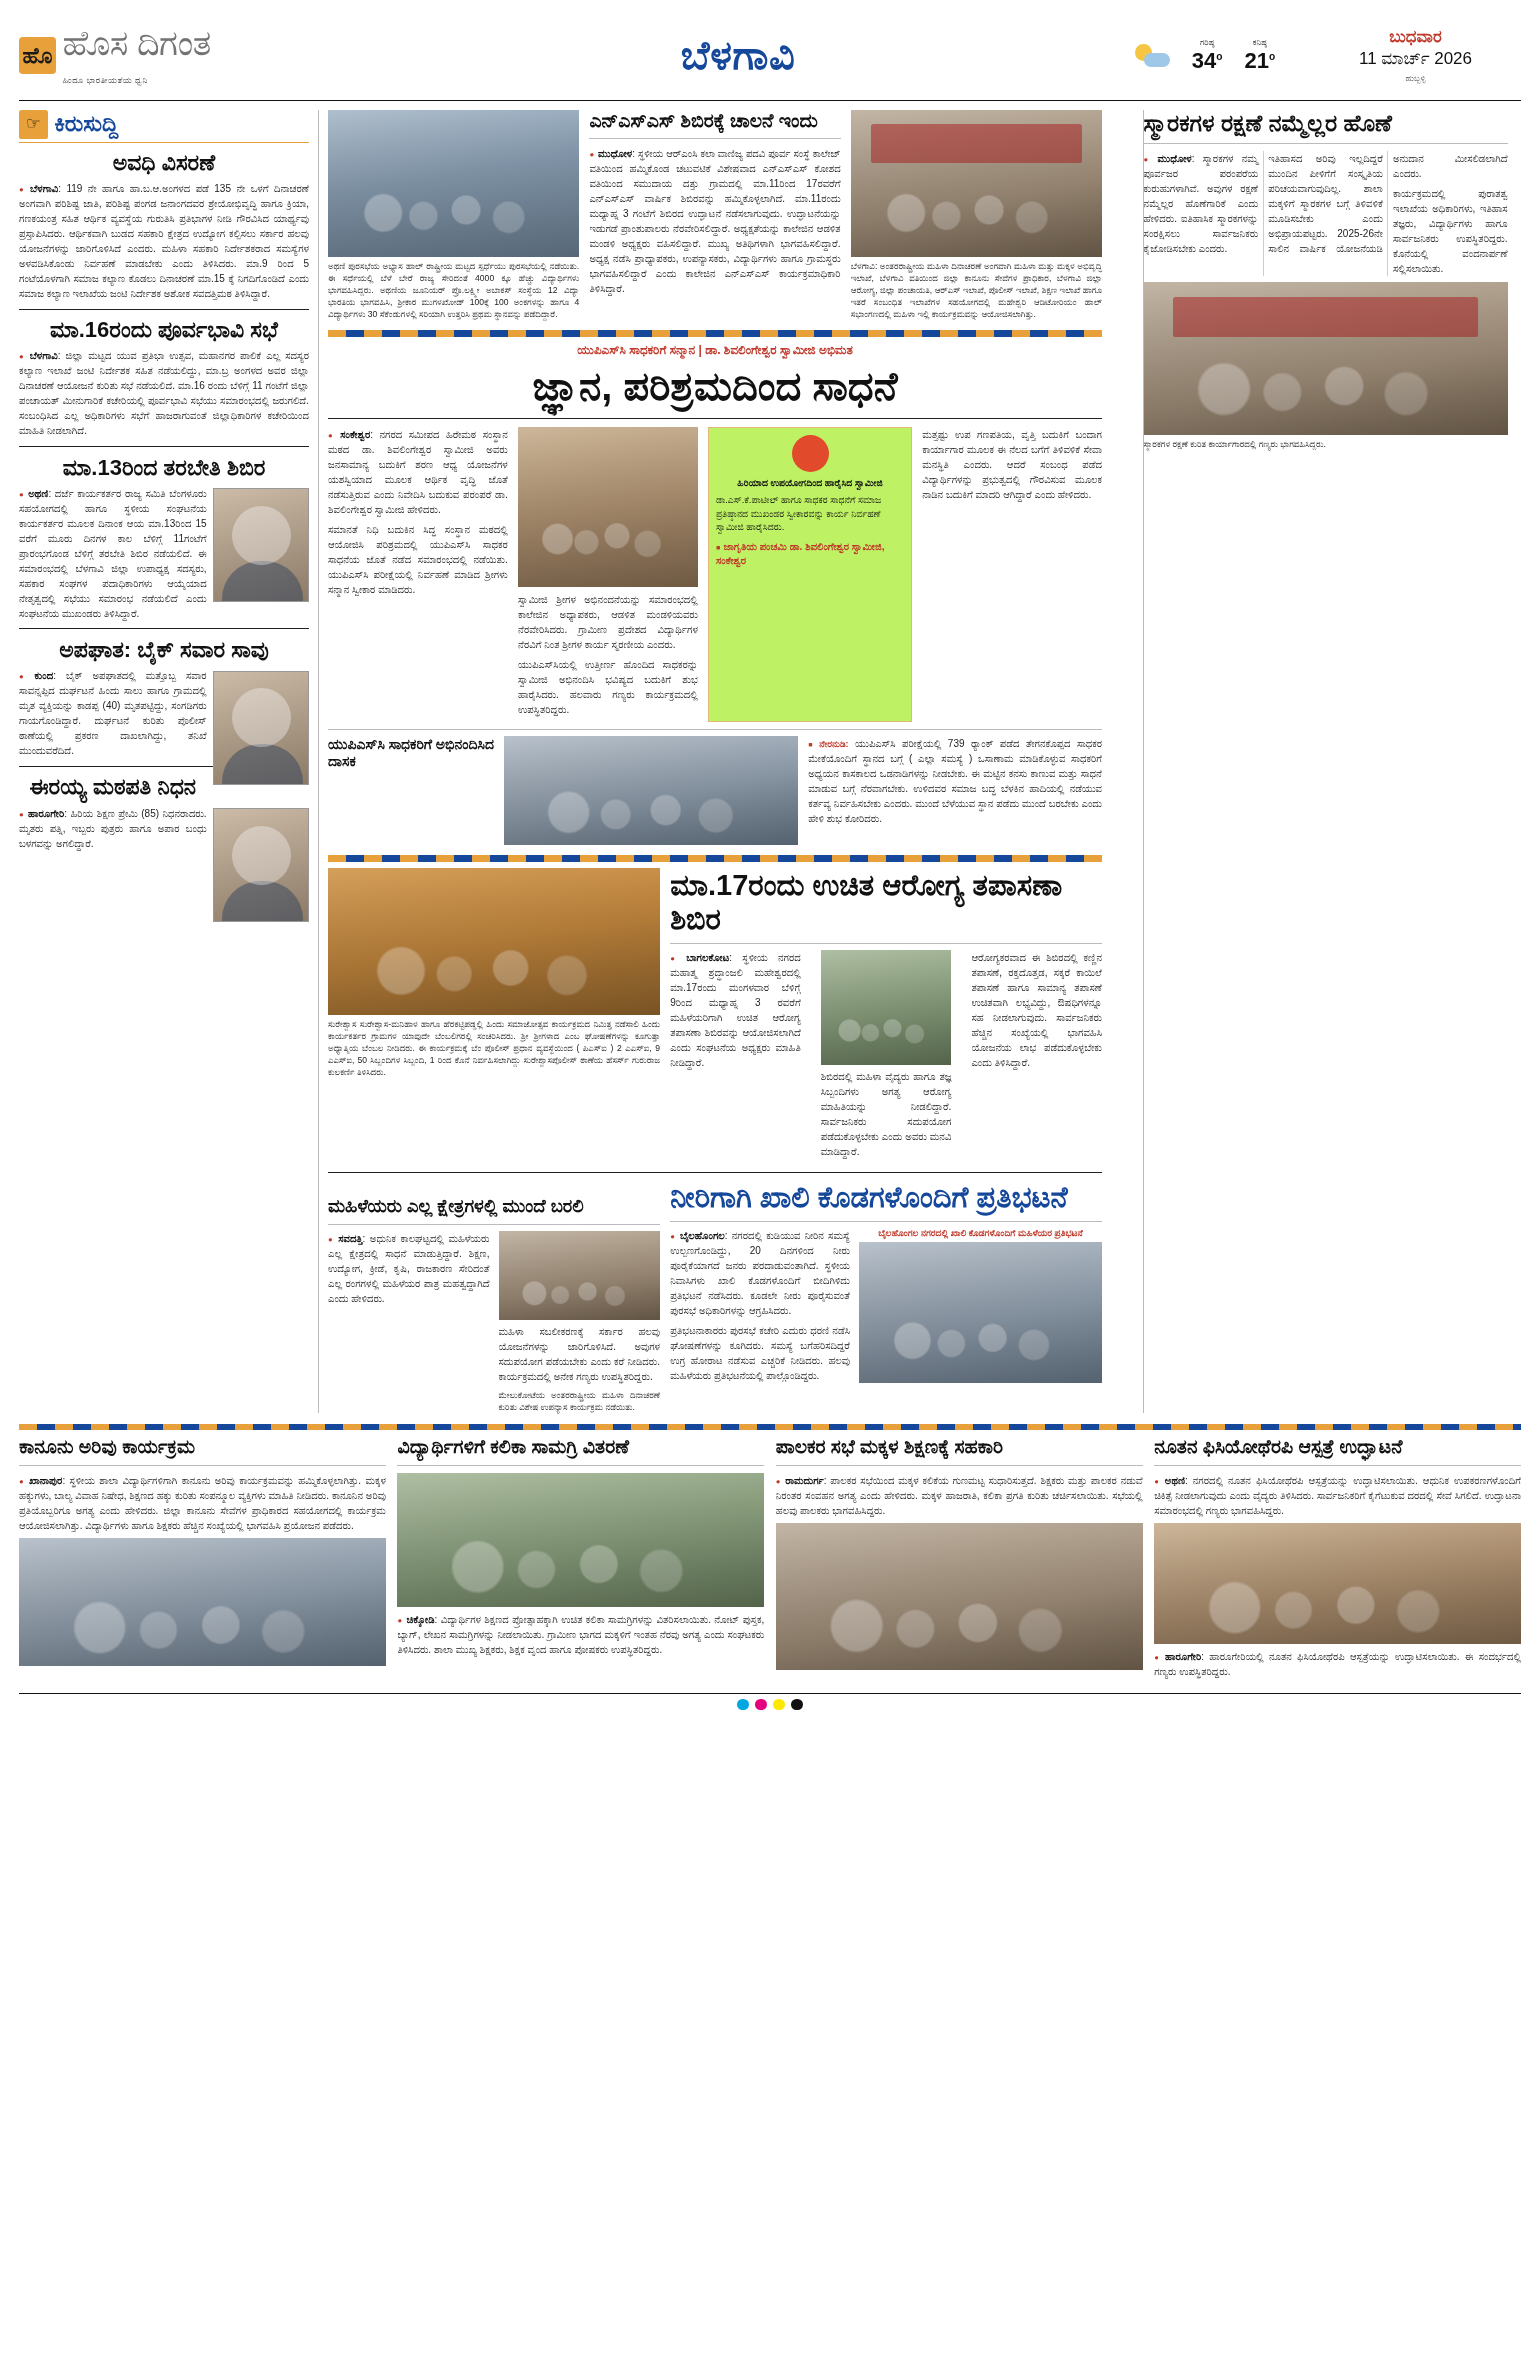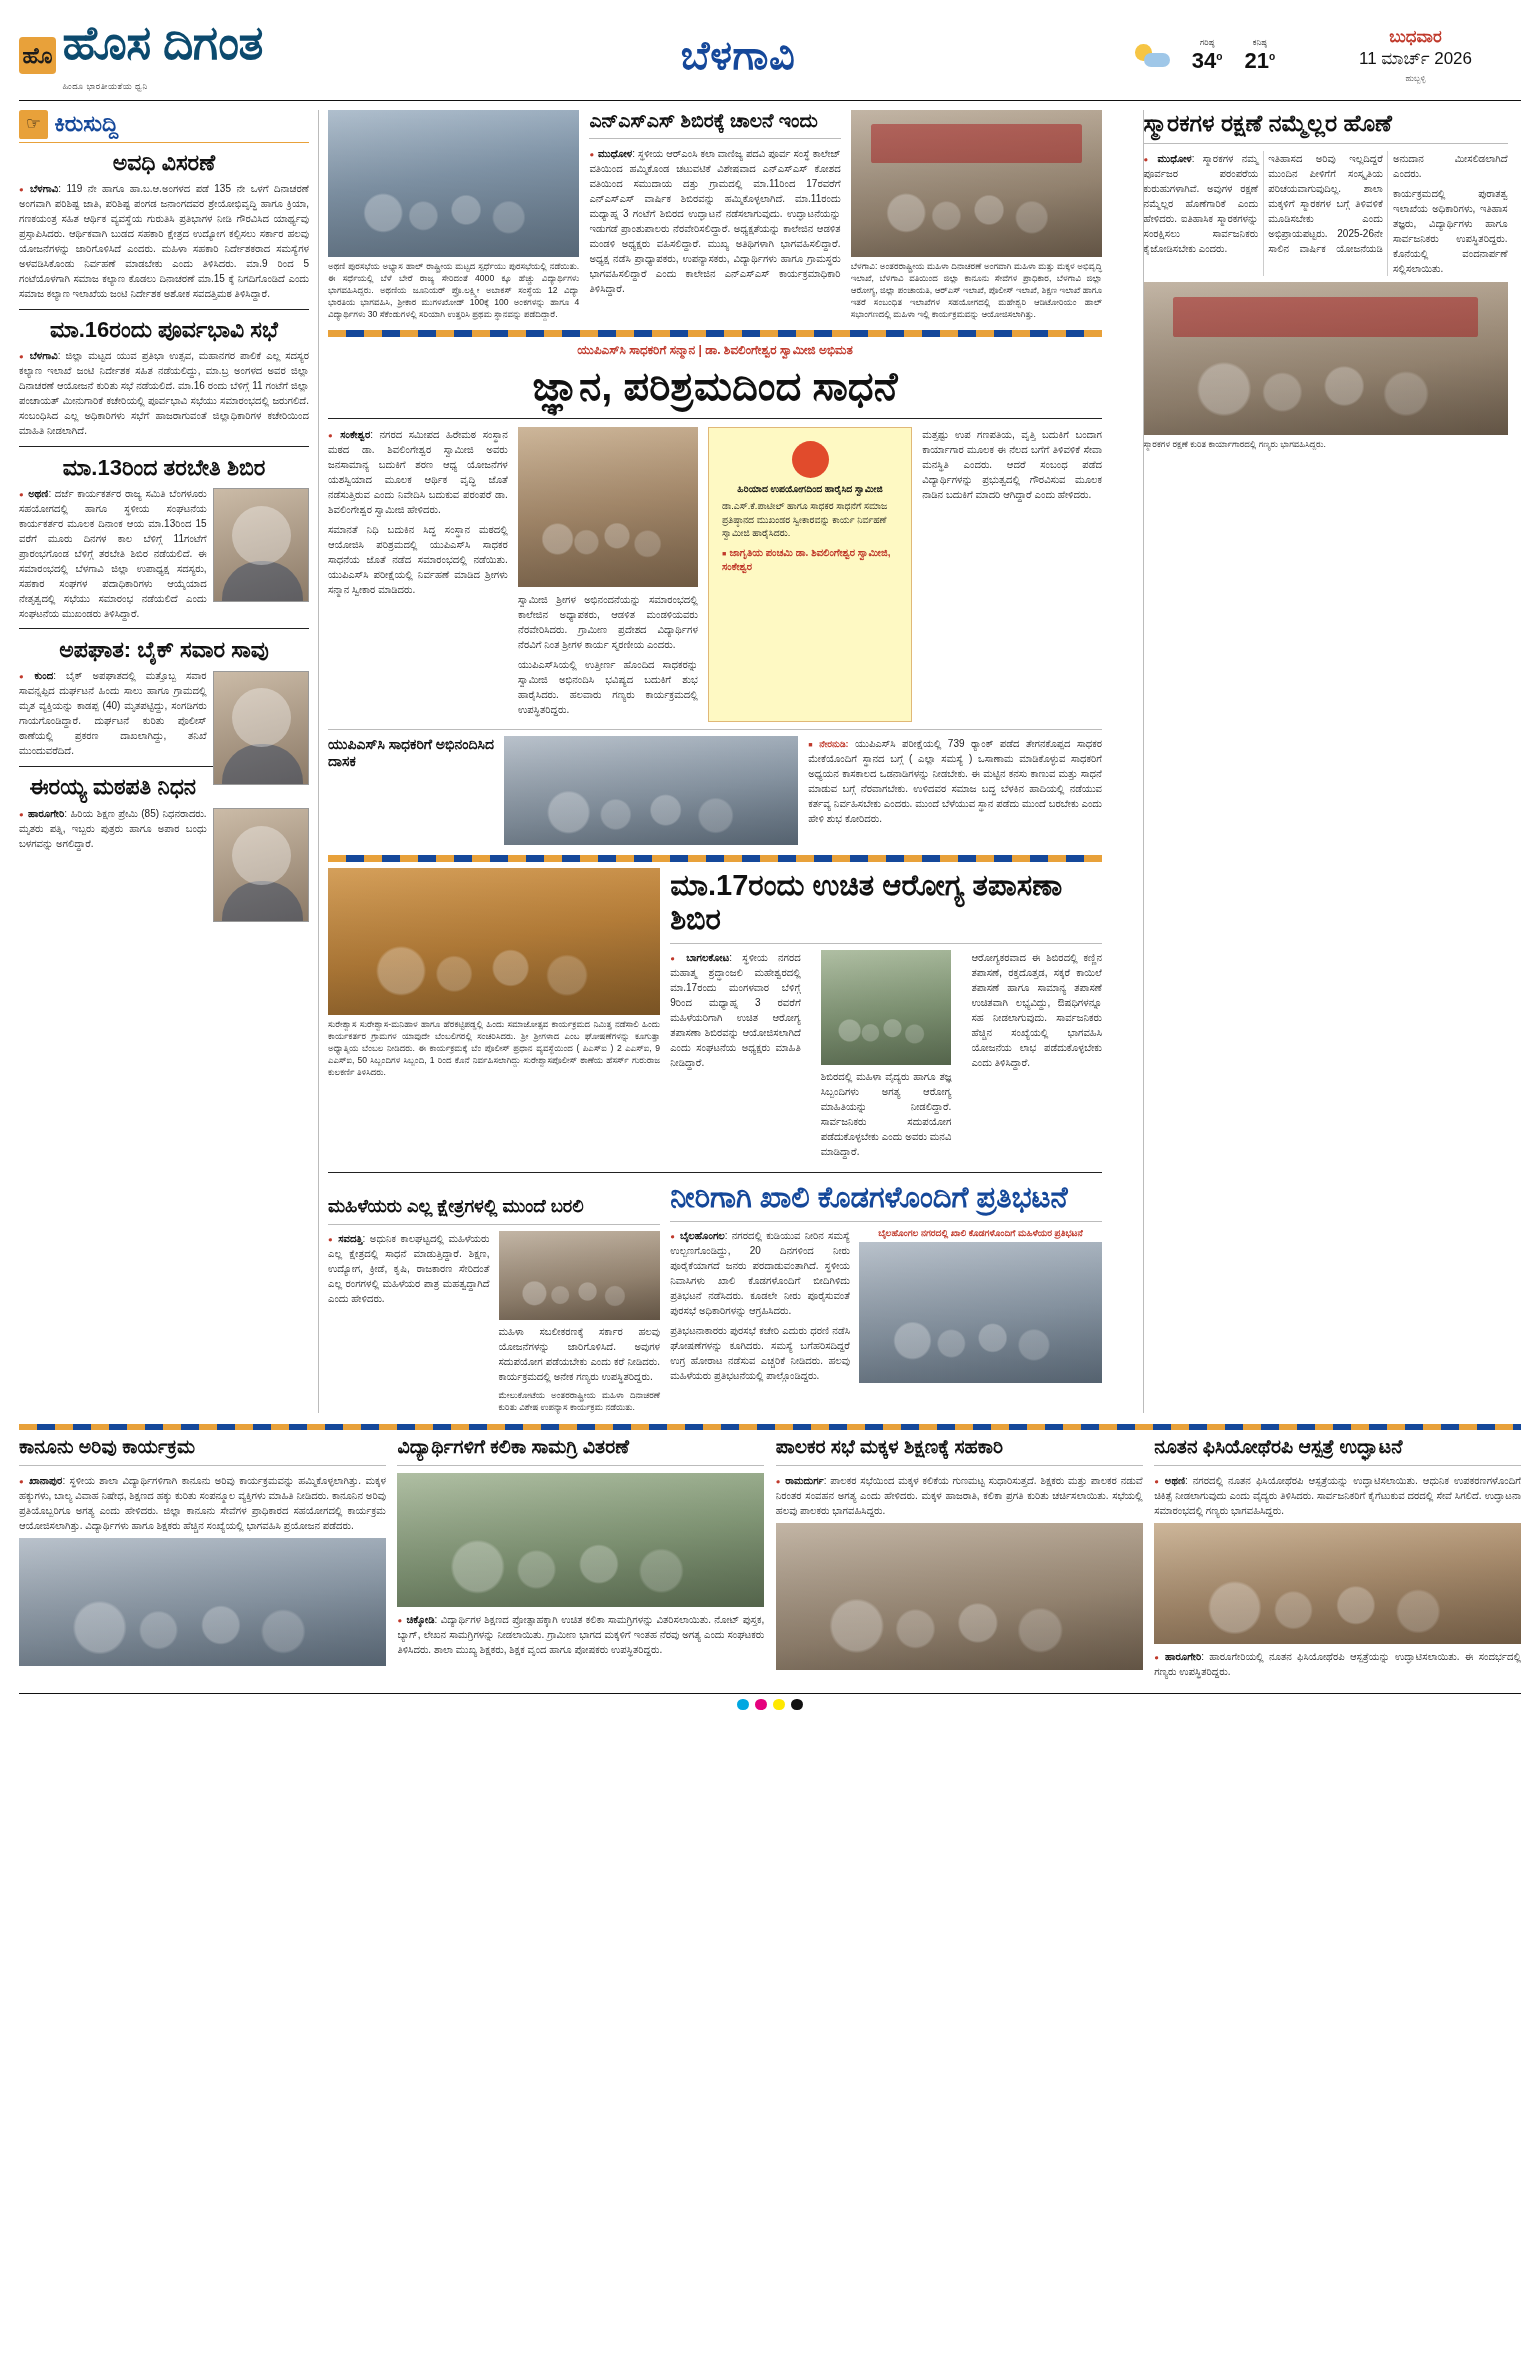--- a/index.html
+++ b/index.html
@@ -35,21 +35,21 @@
     width: 358px;
   }
   .logo-mark {
     width: 37px; height: 37px;
     background: #e8a13a;
     border-radius: 3.8px;
     display:flex; align-items:center; justify-content:center;
     color:#1b1b1b; font-size: 22px; font-weight:bold;
   }
   .logo-text {
-    font-size: 47px; font-weight: bold; letter-spacing: -0.6px; color:#0c4a6e;
+    font-size: 35px; font-weight: normal; letter-spacing: -0.6px; color:#737373;
     line-height: 1;
   }
   .logo-sub { font-size: 8.3px; color:#444; margin-top:15px; letter-spacing:0.6px;}
   .logo-wrap { display:flex; flex-direction:column; }
   .edition-title {
     flex: 1;
     text-align: center;
     font-size: 40px;
     font-weight: bold;
     color: #15489a;
@@ -162,23 +162,23 @@
     content:"";
     position:absolute; left:7.7px; bottom:0; width:81px;height:40px;border-radius:38px 38px 0 0;
     background: rgba(40,60,90,.45);
   }
   .caption {
     font-size: 8.6px; line-height:1.4; color:#222; margin-top:3.2px; text-align:justify;
   }
   .three-col { column-count: 3; column-gap: 10.2px; column-rule: 0.6px solid #ccc; }
 
   .hl-box {
-    background: #fef9c3;
+    background: #bef264;
     border: 0.6px solid #e0b877;
-    padding: 13px;
+    padding: 7px;
     font-size: 9.3px;
     line-height: 1.45;
   }
   .hl-box .icon-circle {
     width: 37px;height:37px;border-radius:50%;
     background:#e14b2c; margin: 0 auto 5.1px;
     display:block;
   }
   .hl-box .sub { color:#c0392b; font-weight:bold; font-size:10px; }
 

